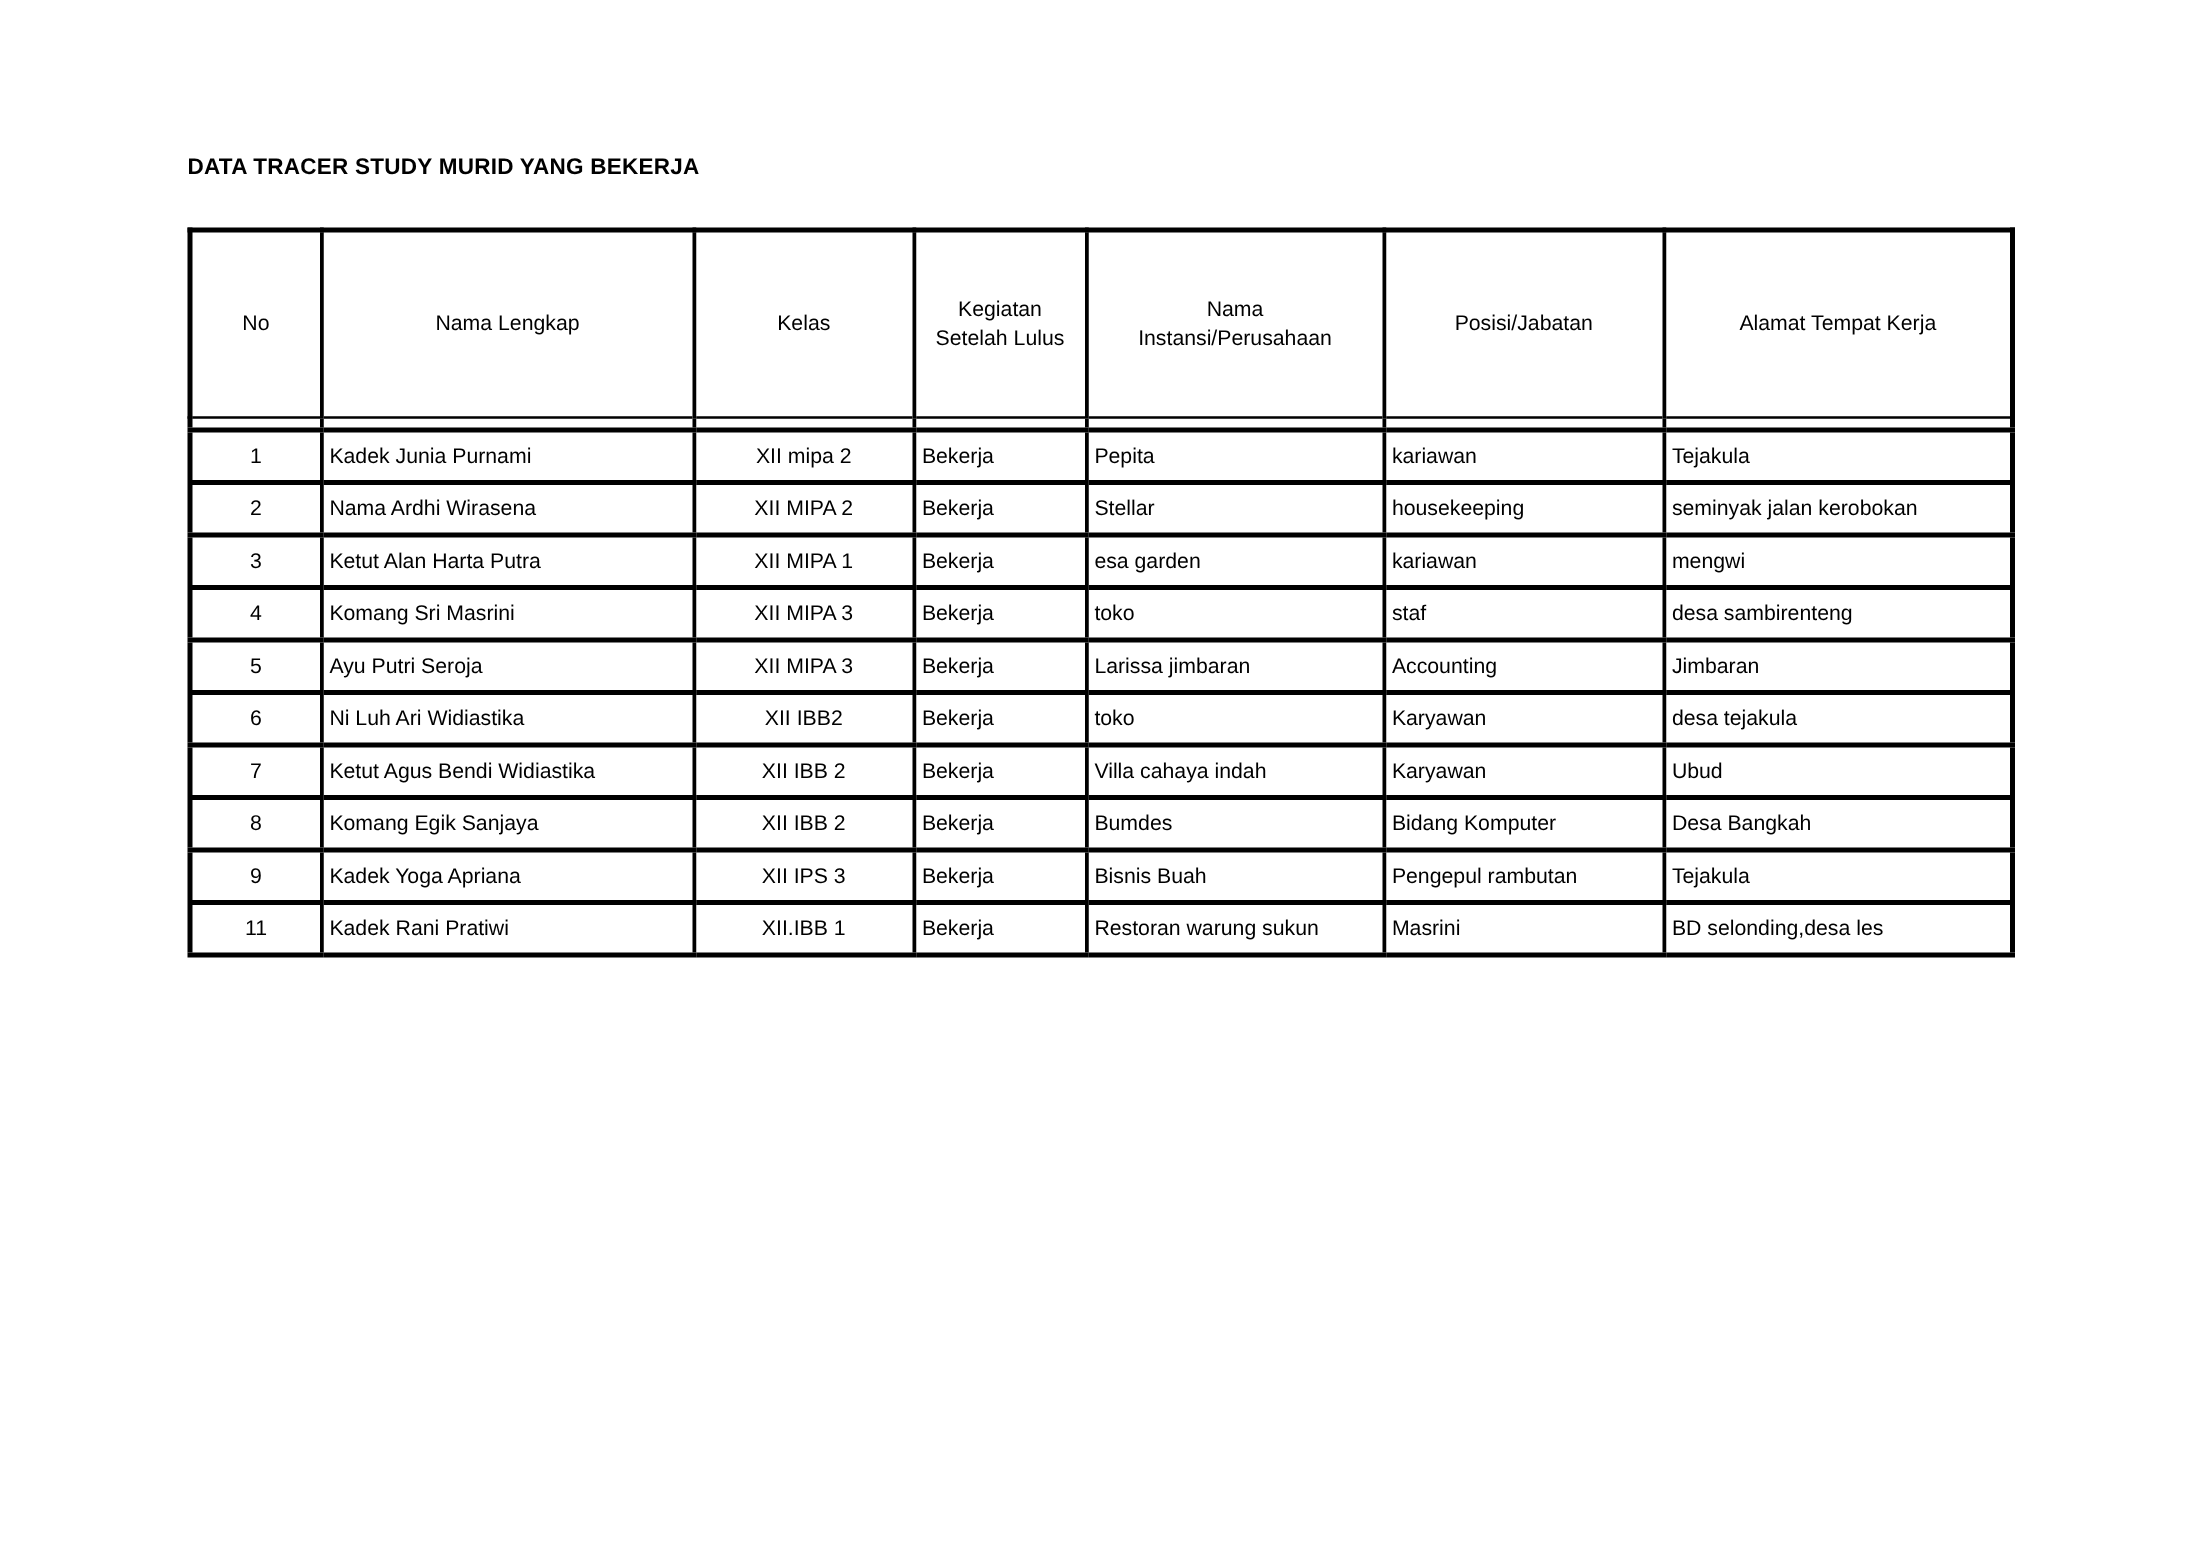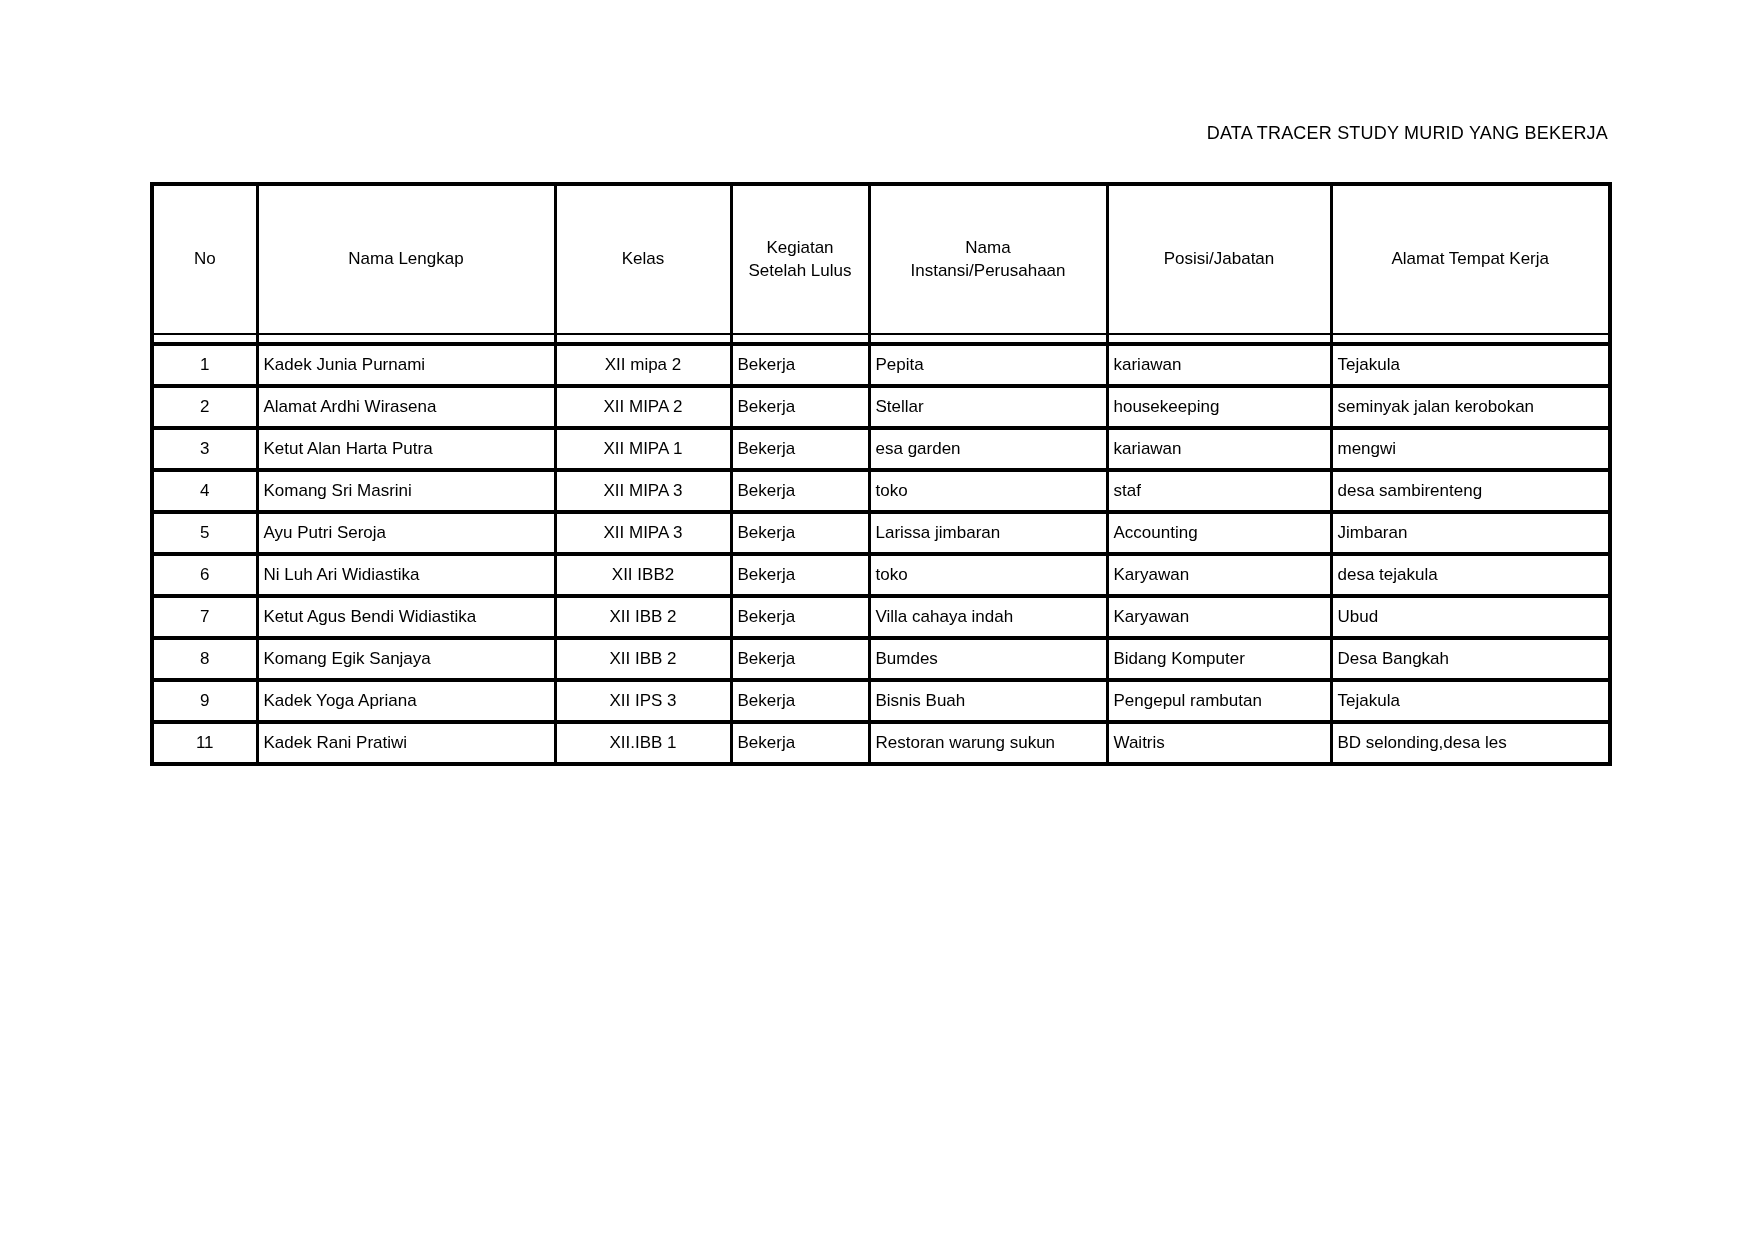--- a/index.html
+++ b/index.html
@@ -10,23 +10,23 @@
     background: #ffffff;
     color: #000000;
     font-family: "Liberation Sans", "DejaVu Sans", sans-serif;
     overflow: hidden;
   }
   .doc-title {
     position: absolute;
     left: 150px;
     top: 123px;
     width: 1458px;
-    text-align: right;
+    text-align: left;
     font-size: 18px;
-    font-weight: normal;
+    font-weight: bold;
     letter-spacing: 0.2px;
     white-space: nowrap;
   }
   table.tracer {
     position: absolute;
     left: 150px;
     top: 182px;
     width: 1458px;
     border-collapse: collapse;
     table-layout: fixed;
@@ -108,21 +108,21 @@
       <td class="c-no">1</td>
       <td class="c-nama">Kadek Junia Purnami</td>
       <td class="c-kelas">XII mipa 2</td>
       <td class="c-kegiatan">Bekerja</td>
       <td class="c-instansi">Pepita</td>
       <td class="c-posisi">kariawan</td>
       <td class="c-alamat">Tejakula</td>
     </tr>
         <tr class="data-row">
       <td class="c-no">2</td>
-      <td class="c-nama">Alamat Ardhi Wirasena</td>
+      <td class="c-nama">Nama Ardhi Wirasena</td>
       <td class="c-kelas">XII MIPA 2</td>
       <td class="c-kegiatan">Bekerja</td>
       <td class="c-instansi">Stellar</td>
       <td class="c-posisi">housekeeping</td>
       <td class="c-alamat">seminyak jalan kerobokan</td>
     </tr>
         <tr class="data-row">
       <td class="c-no">3</td>
       <td class="c-nama">Ketut Alan Harta Putra</td>
       <td class="c-kelas">XII MIPA 1</td>
@@ -184,19 +184,19 @@
       <td class="c-instansi">Bisnis Buah</td>
       <td class="c-posisi">Pengepul rambutan</td>
       <td class="c-alamat">Tejakula</td>
     </tr>
         <tr class="data-row">
       <td class="c-no">11</td>
       <td class="c-nama">Kadek Rani Pratiwi</td>
       <td class="c-kelas">XII.IBB 1</td>
       <td class="c-kegiatan">Bekerja</td>
       <td class="c-instansi">Restoran warung sukun</td>
-      <td class="c-posisi">Waitris</td>
+      <td class="c-posisi">Masrini</td>
       <td class="c-alamat">BD selonding,desa les</td>
     </tr>
       </tbody>
   </table>
 
 </div>
 
 </body></html>

